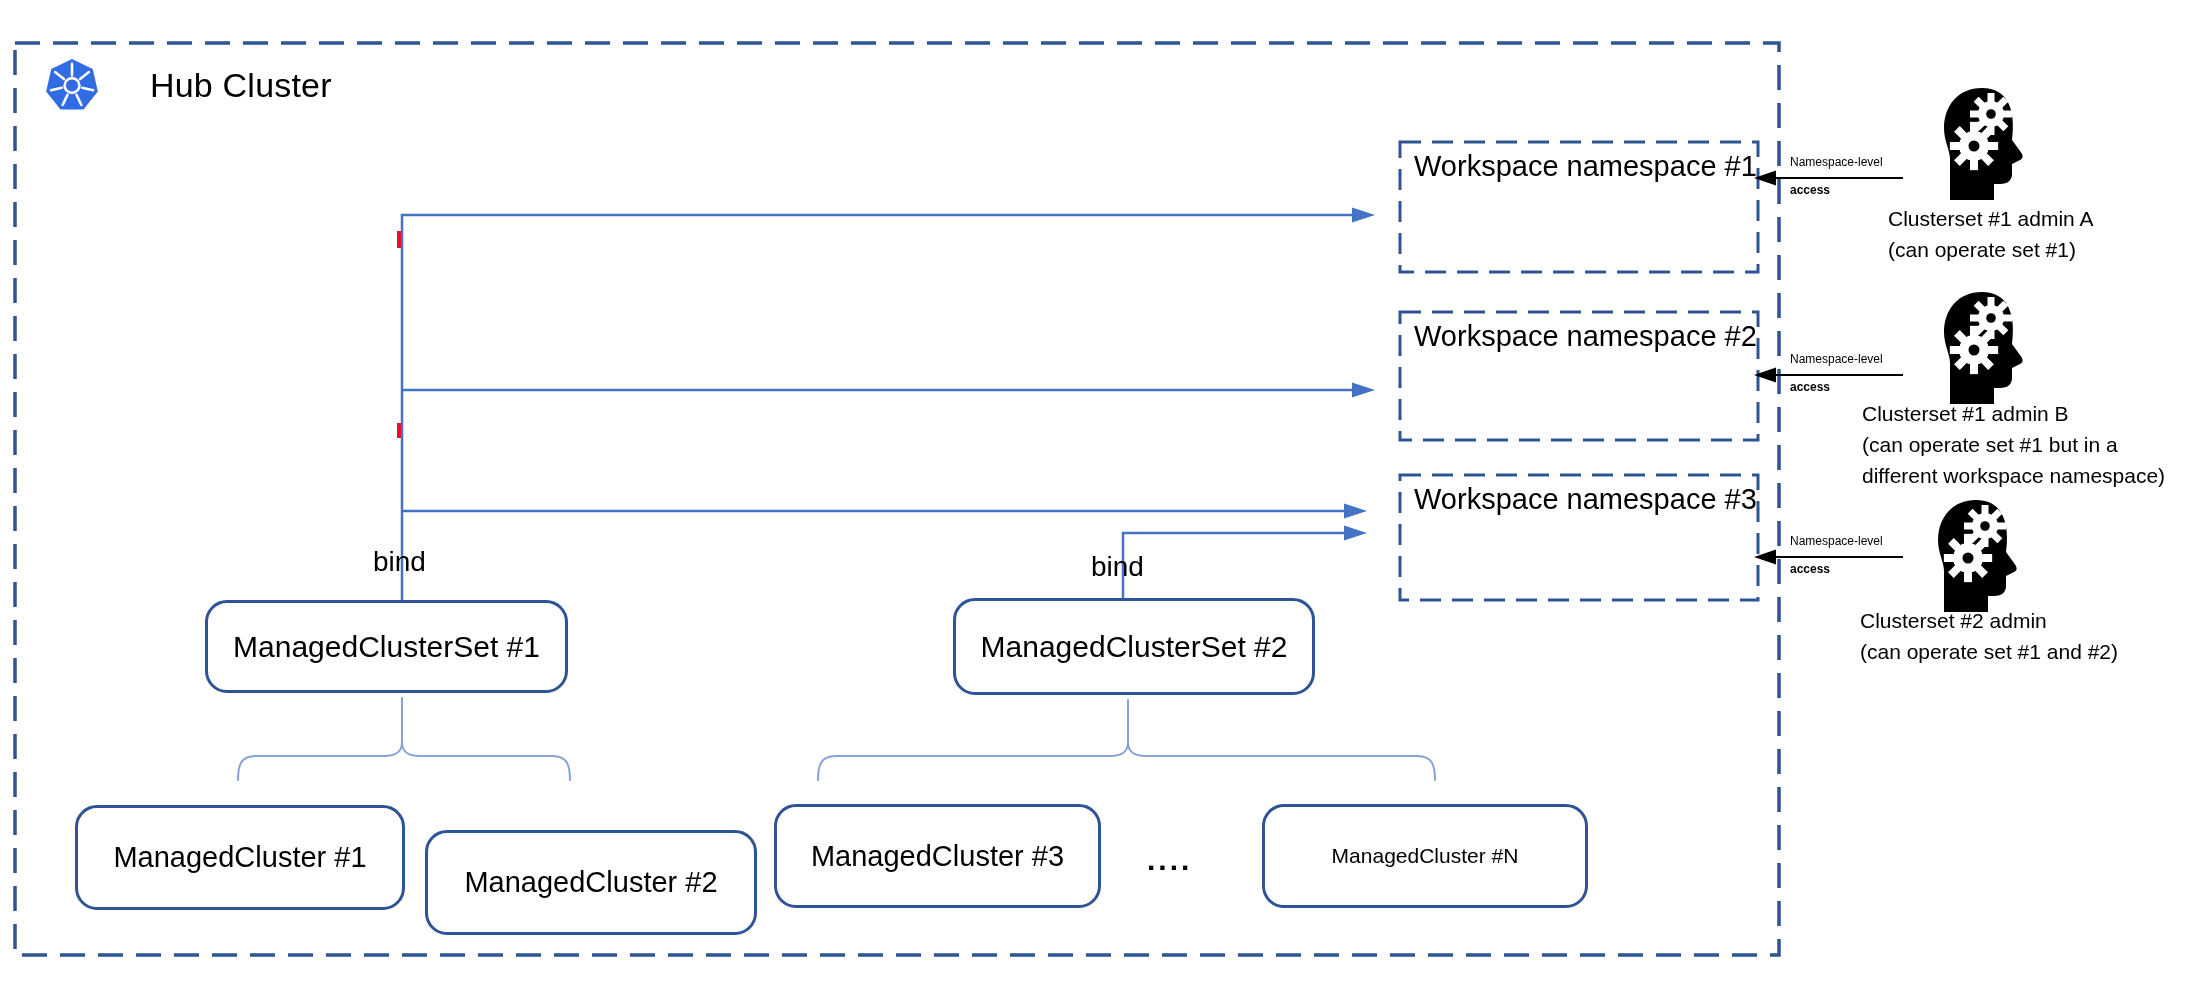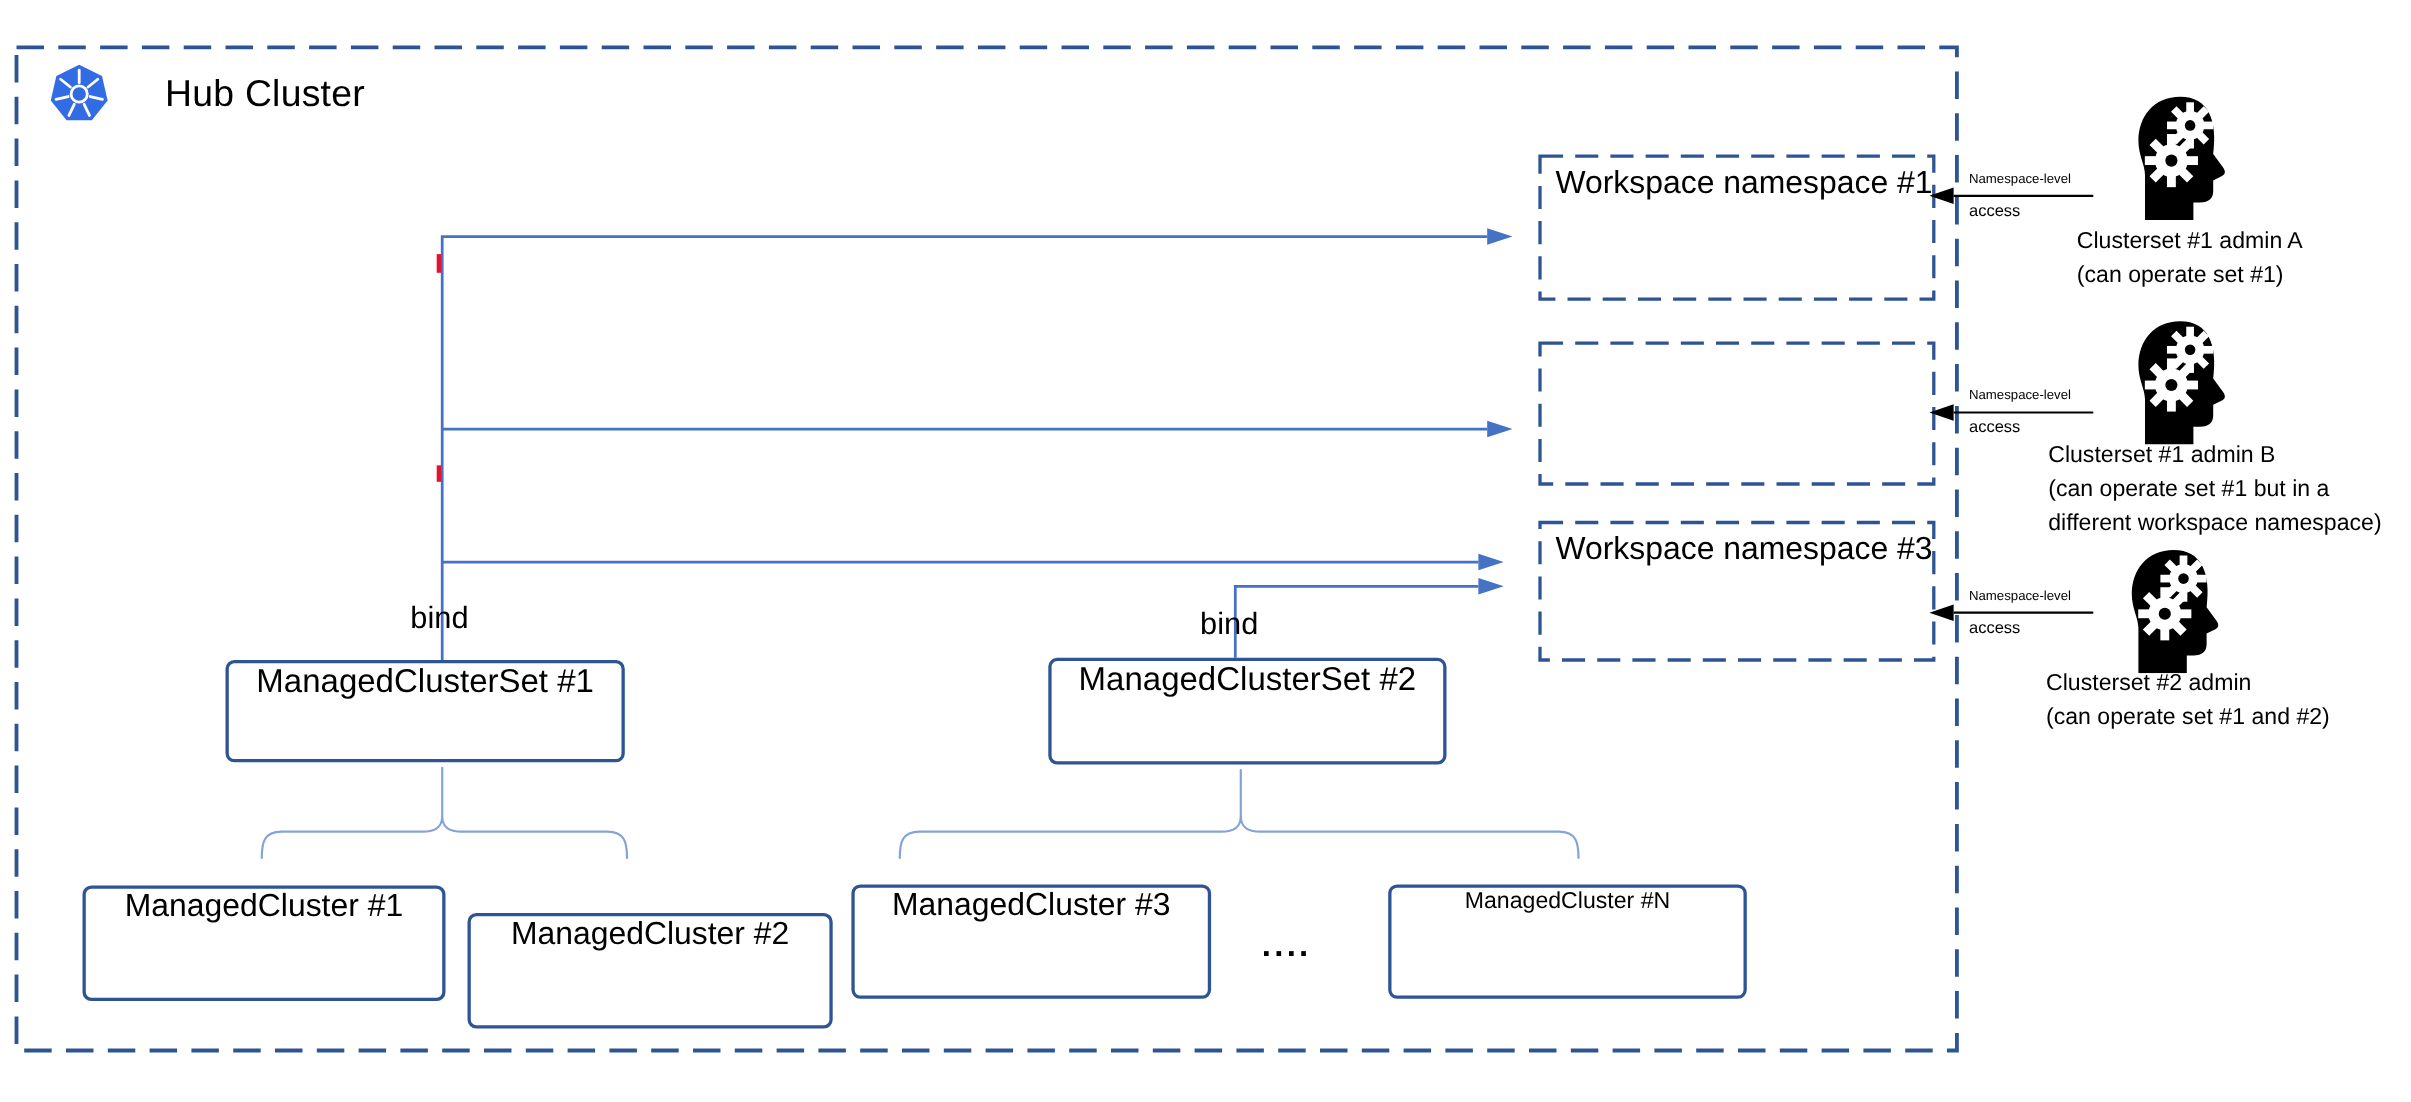--- a/index.html
+++ b/index.html
@@ -13,38 +13,38 @@
   .hub-title { left:150px; top:66px; font-size:34px; letter-spacing:0.2px; }
   .k8s-logo { left:44px; top:57px; }
 
   .ws-label { font-size:29px; white-space:nowrap; }
   .ws1 { left:1414px; top:150px; }
   .ws2 { left:1414px; top:320px; }
   .ws3 { left:1414px; top:483px; }
 
   .box {
     position:absolute; z-index:2; background:#fff; border:3px solid #2f5496;
-    border-radius:8px; display:flex; align-items:flex-start; justify-content:center;
+    border-radius:22px; display:flex; align-items:center; justify-content:center;
     font-size:30px; white-space:nowrap; box-sizing:border-box;
   }
   .mcs1 { left:205px; top:600px; width:363px; height:93px; }
   .mcs2 { left:953px; top:598px; width:362px; height:97px; }
   .mc1  { left:75px;  top:805px; width:330px; height:105px; font-size:29px; }
   .mc2  { left:425px; top:830px; width:332px; height:105px; font-size:29px; }
   .mc3  { left:774px; top:804px; width:327px; height:104px; font-size:29px; }
   .mcn  { left:1262px;top:804px; width:326px; height:104px; font-size:21px; }
 
   .bind { font-size:28px; font-weight:normal; white-space:nowrap; }
   .bind1 { left:373px;  top:546px; }
   .bind2 { left:1091px; top:551px; }
 
   .ellipsis { left:1147px; top:843px; font-size:30px; font-weight:bold; letter-spacing:3px; }
 
   .na-line1 { font-size:12px; white-space:nowrap; }
-  .na-line2 { font-size:15px; white-space:nowrap; }
+  .na-line2 { font-size:12px; white-space:nowrap;font-weight:bold; }
   .na1a { left:1790px; top:155px; }  .na1b { left:1790px; top:183px; }
   .na2a { left:1790px; top:352px; }  .na2b { left:1790px; top:380px; }
   .na3a { left:1790px; top:534px; }  .na3b { left:1790px; top:562px; }
 
   .admin-icon { position:absolute; z-index:2; }
   .adm-icon-a { left:1936px; top:84px; }
   .adm-icon-b { left:1936px; top:288px; }
   .adm-icon-c { left:1930px; top:496px; }
 
   .admin-caption { position:absolute; z-index:2; font-size:21px; line-height:31px; white-space:pre-line; }
@@ -142,20 +142,21 @@
       <line x1="38.2" y1="31.3" x2="49.5" y2="33.9"></line>
       <line x1="32.6" y1="38.5" x2="37.5" y2="48.8"></line>
       <line x1="23.4" y1="38.5" x2="18.5" y2="48.8"></line>
       <line x1="17.8" y1="31.3" x2="6.6" y2="33.9"></line>
       <line x1="19.8" y1="22.5" x2="10.8" y2="15.3"></line>
     </g>
   </svg>
   <div class="abs hub-title">Hub Cluster</div>
 
   <div class="abs ws-label ws1">Workspace namespace #1</div>
+  <div class="abs ws-label ws2">Workspace namespace #2</div>
   <div class="abs ws-label ws3">Workspace namespace #3</div>
 
   <div class="abs bind bind1">bind</div>
   <div class="abs bind bind2">bind</div>
 
   <div class="box mcs1">
     <span>ManagedClusterSet #1</span>
   </div>
   <div class="box mcs2">
     <span>ManagedClusterSet #2</span>

